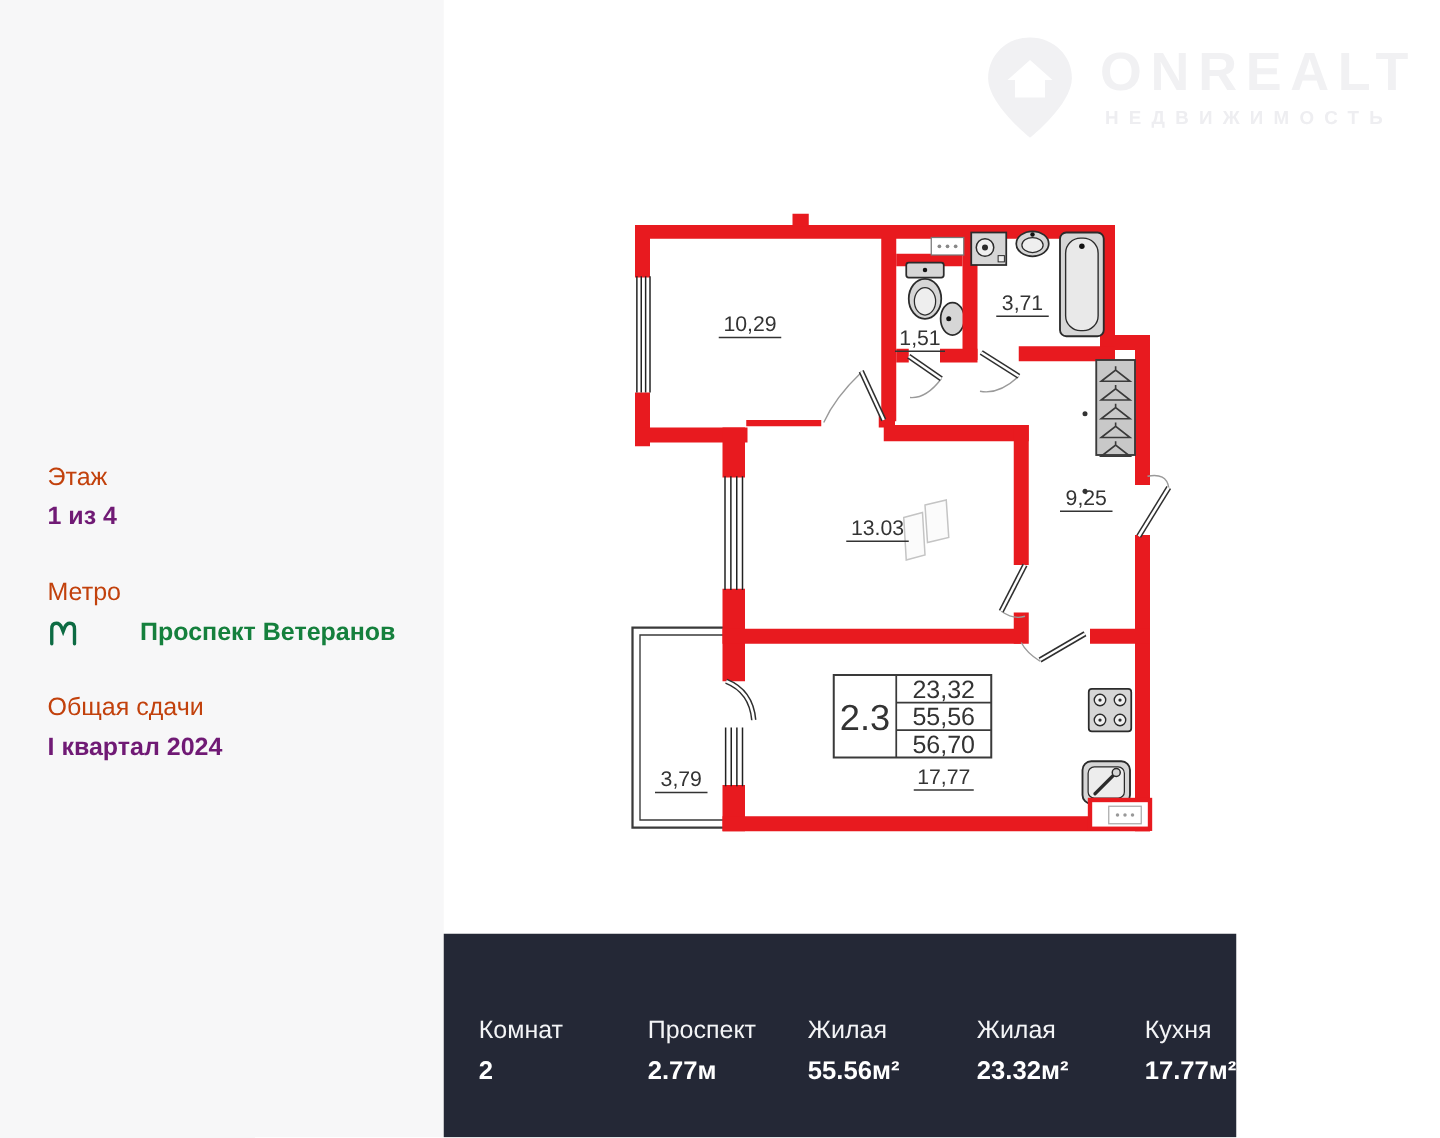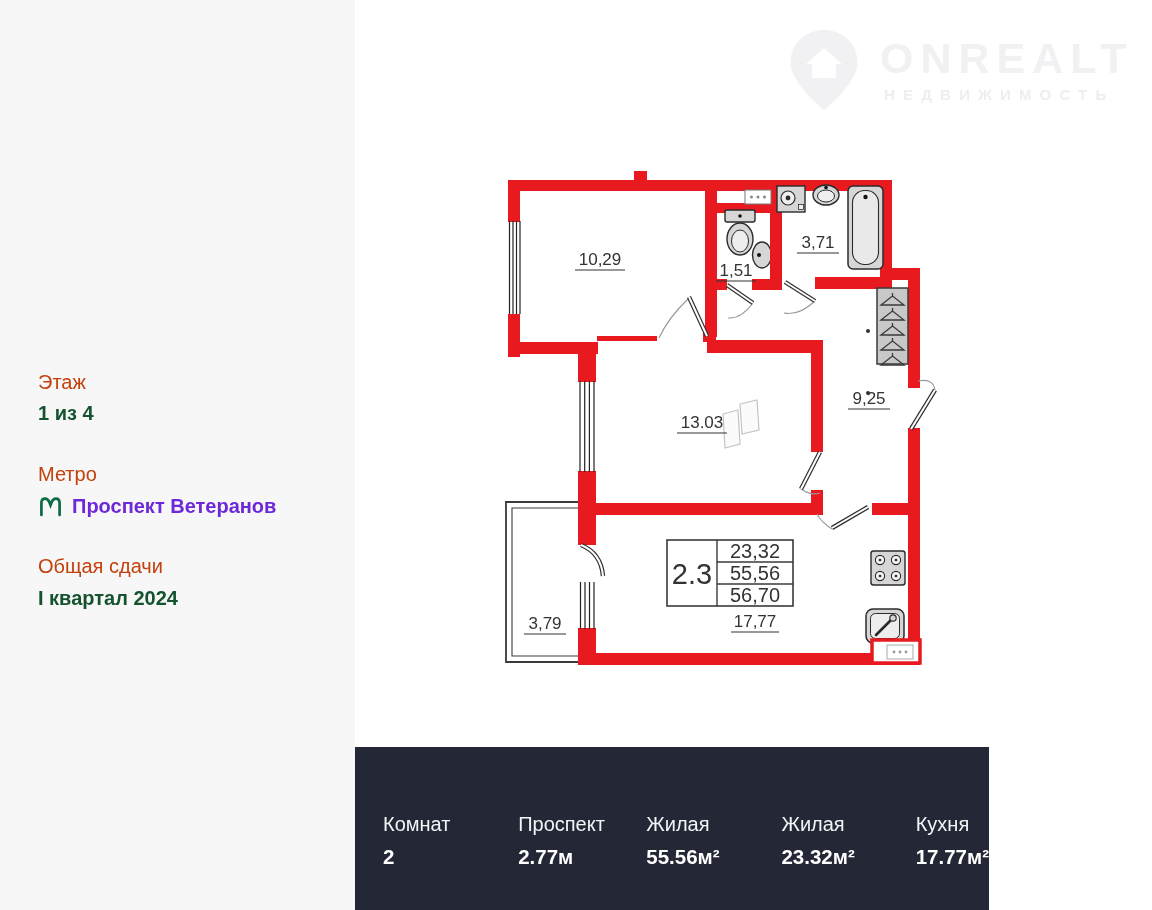--- a/index.html
+++ b/index.html
@@ -2,23 +2,23 @@
 <html><head>
 <meta charset="utf-8">
 <style>
   html,body{margin:0;padding:0;background:#ffffff;}
   .page{position:relative;width:1152px;height:910px;background:#ffffff;overflow:hidden;
         font-family:"Liberation Sans",sans-serif;}
   
   .sidebar{position:absolute;left:0;top:0;width:355px;height:910px;background:#f7f7f8;}
   .title{position:absolute;left:38px;top:301px;font-size:28px;font-weight:bold;color:#20263b;letter-spacing:.2px;}
   .lbl{position:absolute;left:38px;font-size:20px;color:#c2410c;}
-  .val{position:absolute;left:38px;font-size:20px;font-weight:bold;color:#14532d;}
+  .val{position:absolute;left:38px;font-size:20px;font-weight:bold;color:#701a75;}
   .metro-row{position:absolute;left:38px;top:494px;display:flex;align-items:center;gap:9px;}
-  .metro-row .station{font-size:20px;font-weight:bold;color:#6d28d9;}
+  .metro-row .station{font-size:20px;font-weight:bold;color:#15803d;margin-left:40px;}
   
   .logo{position:absolute;left:786px;top:26px;width:340px;height:84px;}
   .logo-pin{position:absolute;left:0;top:2px;}
   .logo-brand{position:absolute;left:94px;top:8px;font-size:43px;font-weight:bold;letter-spacing:7px;color:#f1f1f3;}
   .logo-sub{position:absolute;left:98px;top:60px;font-size:15px;font-weight:bold;letter-spacing:8.2px;color:#eeeef1;}
   
   .plan{position:absolute;left:496px;top:170px;}
   .plan text{font-family:"Liberation Sans",sans-serif;fill:#333;}
   .room-label{font-size:17px;}
   .spec-num{font-size:29px;}

